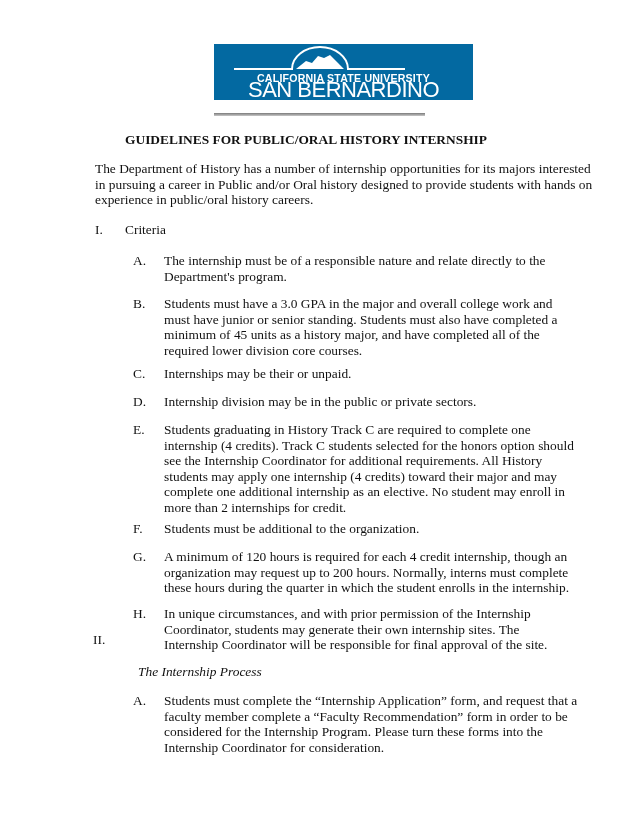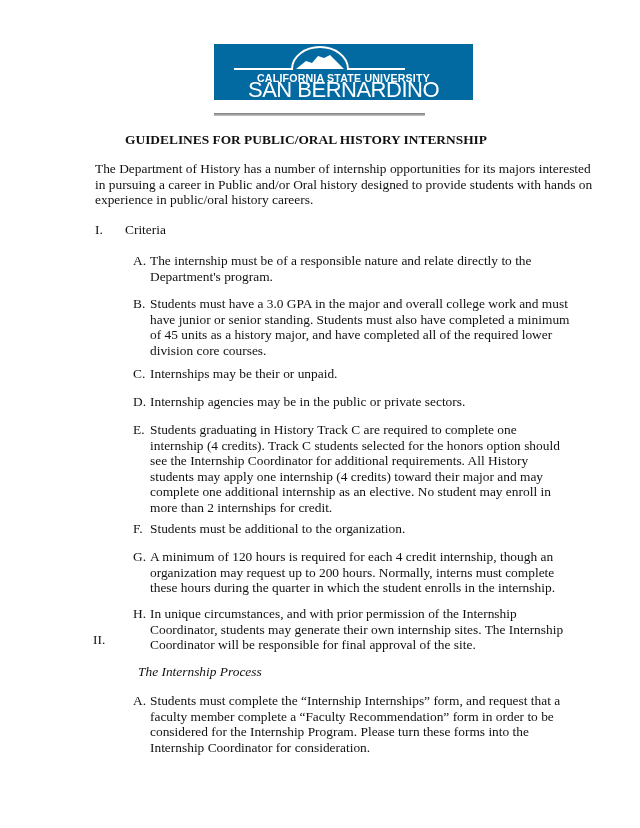--- a/index.html
+++ b/index.html
@@ -32,21 +32,21 @@
     }
     .title {
       position: absolute; left: 0; width: 612px; top: 132px; text-align: center;
       font-weight: bold; font-size: 13.4px;
     }
     .intro { position: absolute; left: 75px; top: 161px; width: 500px; margin-left: 20px; }
     .sec-num { position: absolute; }
     .sec-title { position: absolute; }
     .item { position: absolute; left: 133px; width: 440px; }
     .item .lbl { position: absolute; left: 0; top: 0; }
-    .item .txt { margin-left: 17px; }
+    .item .txt { margin-left: 31px; }
   </style>
 </head>
 <body>
 
 <div>
   <div class="logo">
     <svg width="211" height="30" viewBox="0 0 211 30">
       <path d="M20 25 L78 25 A28 22 0 0 1 134 25 L191 25" fill="none" stroke="#ffffff" stroke-width="2"></path>
       <path d="M82 25 L92 17 L98 19 L104 12 L110 14 L116 11 L124 19 L130 25 Z" fill="#ffffff"></path>
     </svg>
@@ -70,21 +70,21 @@
 <div class="item" style="top:296px;">
   <span class="lbl">B.</span>
   <div class="txt">Students must have a 3.0 GPA in the major and overall college work and must have junior or senior standing. Students must also have completed a minimum of 45 units as a history major, and have completed all of the required lower division core courses.</div>
 </div>
 <div class="item" style="top:366px;">
   <span class="lbl">C.</span>
   <div class="txt">Internships may be their or unpaid.</div>
 </div>
 <div class="item" style="top:394px;">
   <span class="lbl">D.</span>
-  <div class="txt">Internship agencies may be in the public or private sectors.</div>
+  <div class="txt">Internship division may be in the public or private sectors.</div>
 </div>
 <div class="item" style="top:422px;">
   <span class="lbl">E.</span>
   <div class="txt" style="width:423px;">Students graduating in History Track C are required to complete one internship (4 credits).  Track C students selected for the honors option should see the Internship Coordinator for additional requirements.  All History students may apply one internship (4 credits) toward their major and may complete one additional internship as an elective.  No student may enroll in more than 2 internships for credit.</div>
 </div>
 <div class="item" style="top:521px;">
   <span class="lbl">F.</span>
   <div class="txt">Students must be additional to the organization.</div>
 </div>
 <div class="item" style="top:549px;">
@@ -94,14 +94,14 @@
 <div class="item" style="top:606px;">
   <span class="lbl">H.</span>
   <div class="txt">In unique circumstances, and with prior permission of the Internship Coordinator, students may generate their own internship sites. The Internship Coordinator will be responsible for final approval of the site.</div>
 </div>
 
 <div class="sec-num" style="left:93px; top:632px;">II.</div>
 <div class="sec-title" style="left:138px; top:664px;font-style:italic;">The Internship Process</div>
 
 <div class="item" style="top:693px; width:445px;">
   <span class="lbl">A.</span>
-  <div class="txt">Students must complete the “Internship Internships” form, and request that a faculty member complete a “Faculty Recommendation” form in order to be considered for the Internship Program.  Please turn these forms into the Internship Coordinator for consideration.</div>
+  <div class="txt">Students must complete the “Internship Application” form, and request that a faculty member complete a “Faculty Recommendation” form in order to be considered for the Internship Program.  Please turn these forms into the Internship Coordinator for consideration.</div>
 </div>
 
 </body></html>

